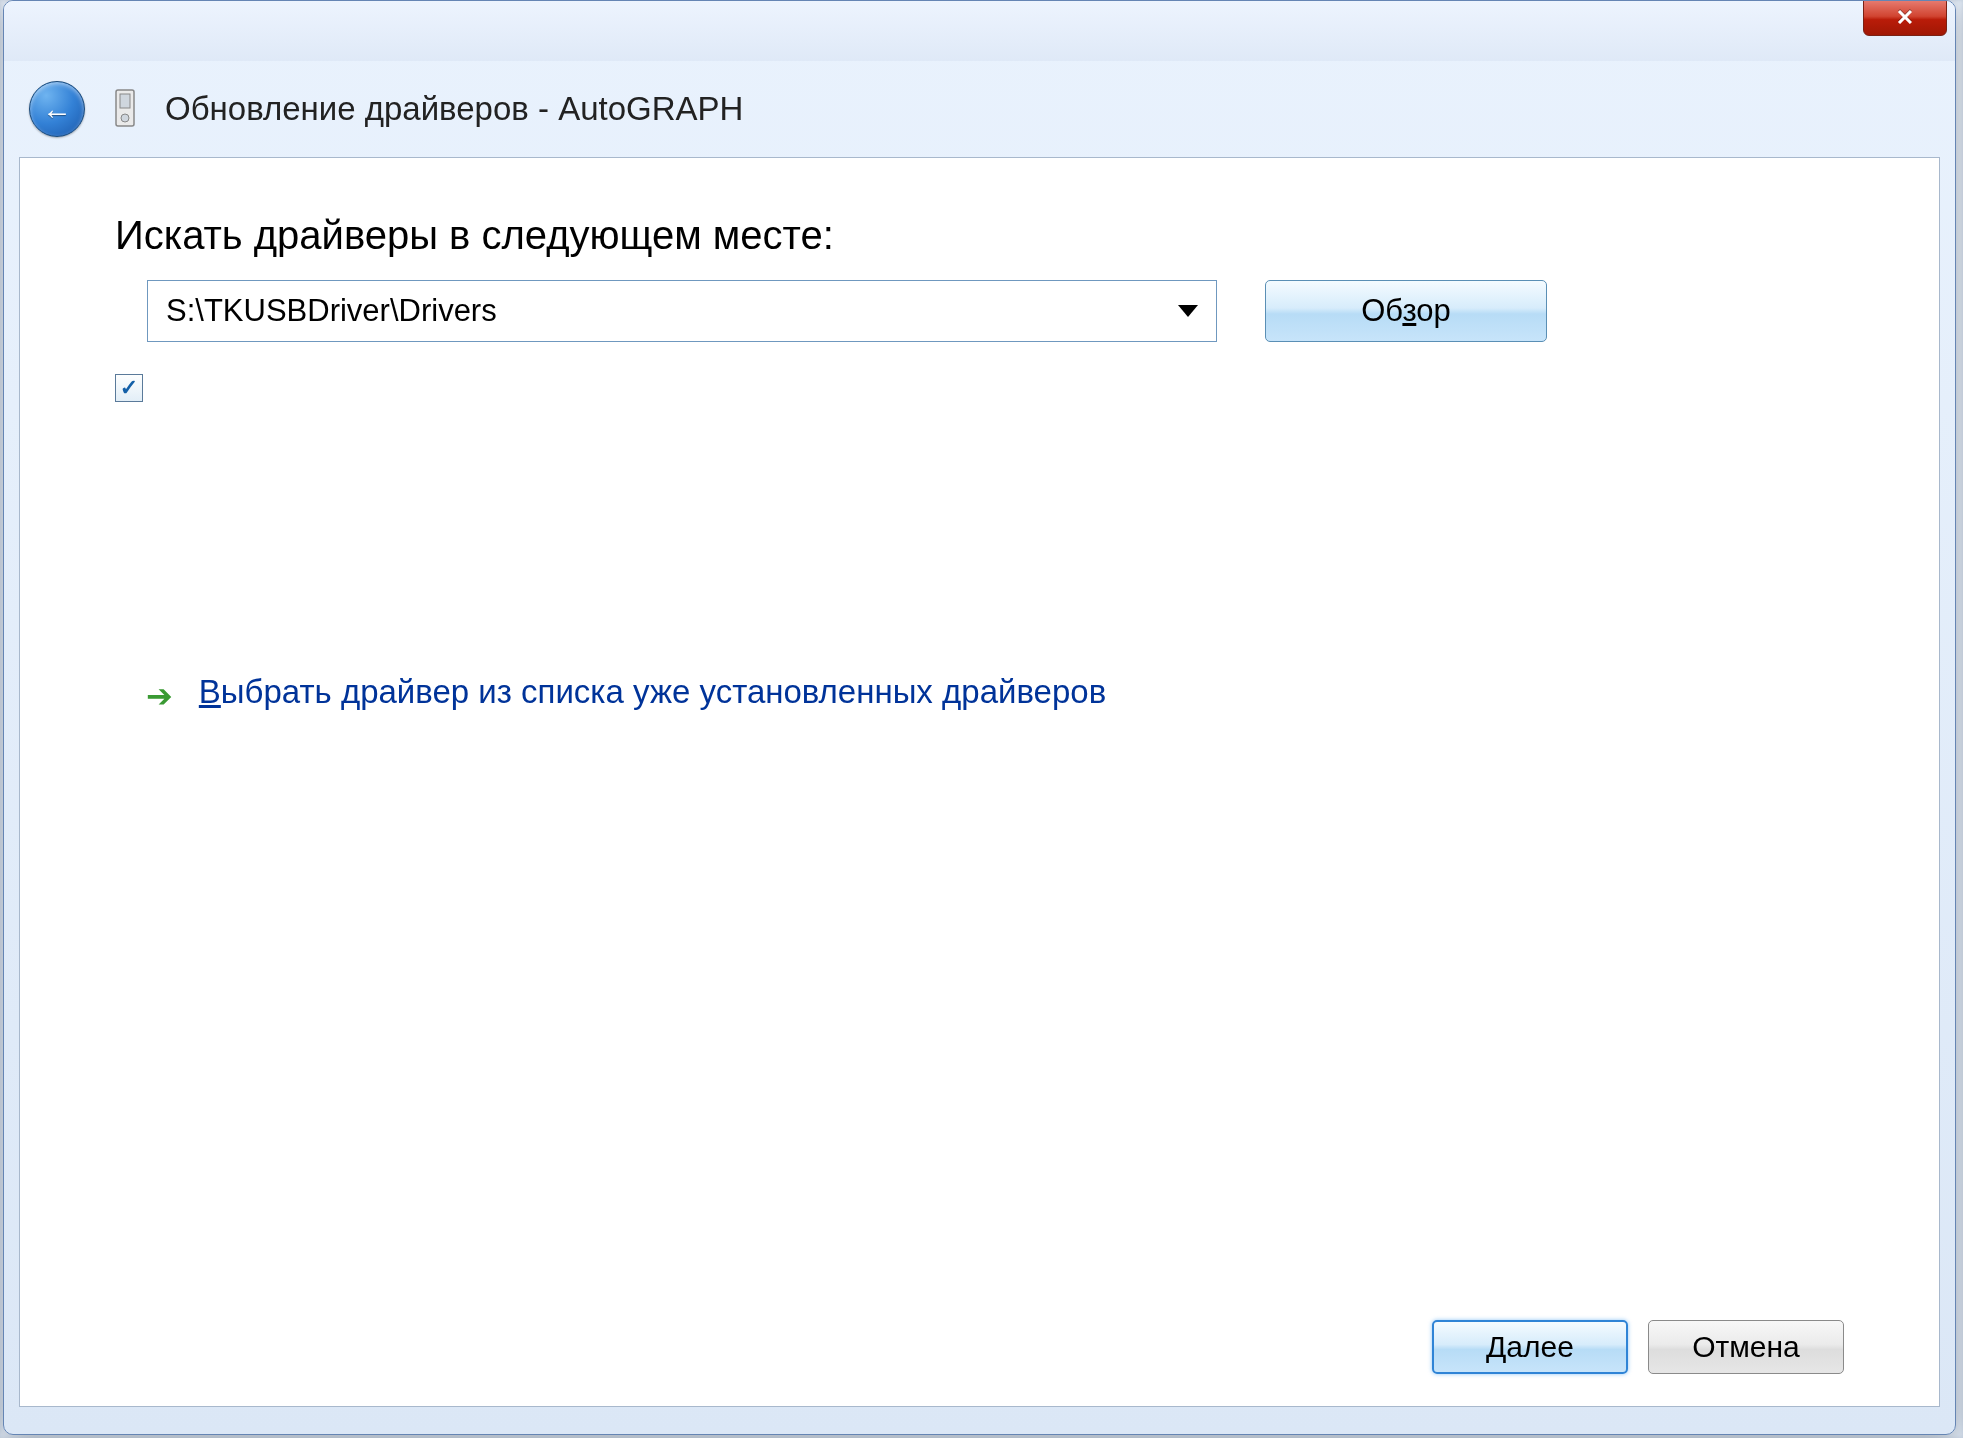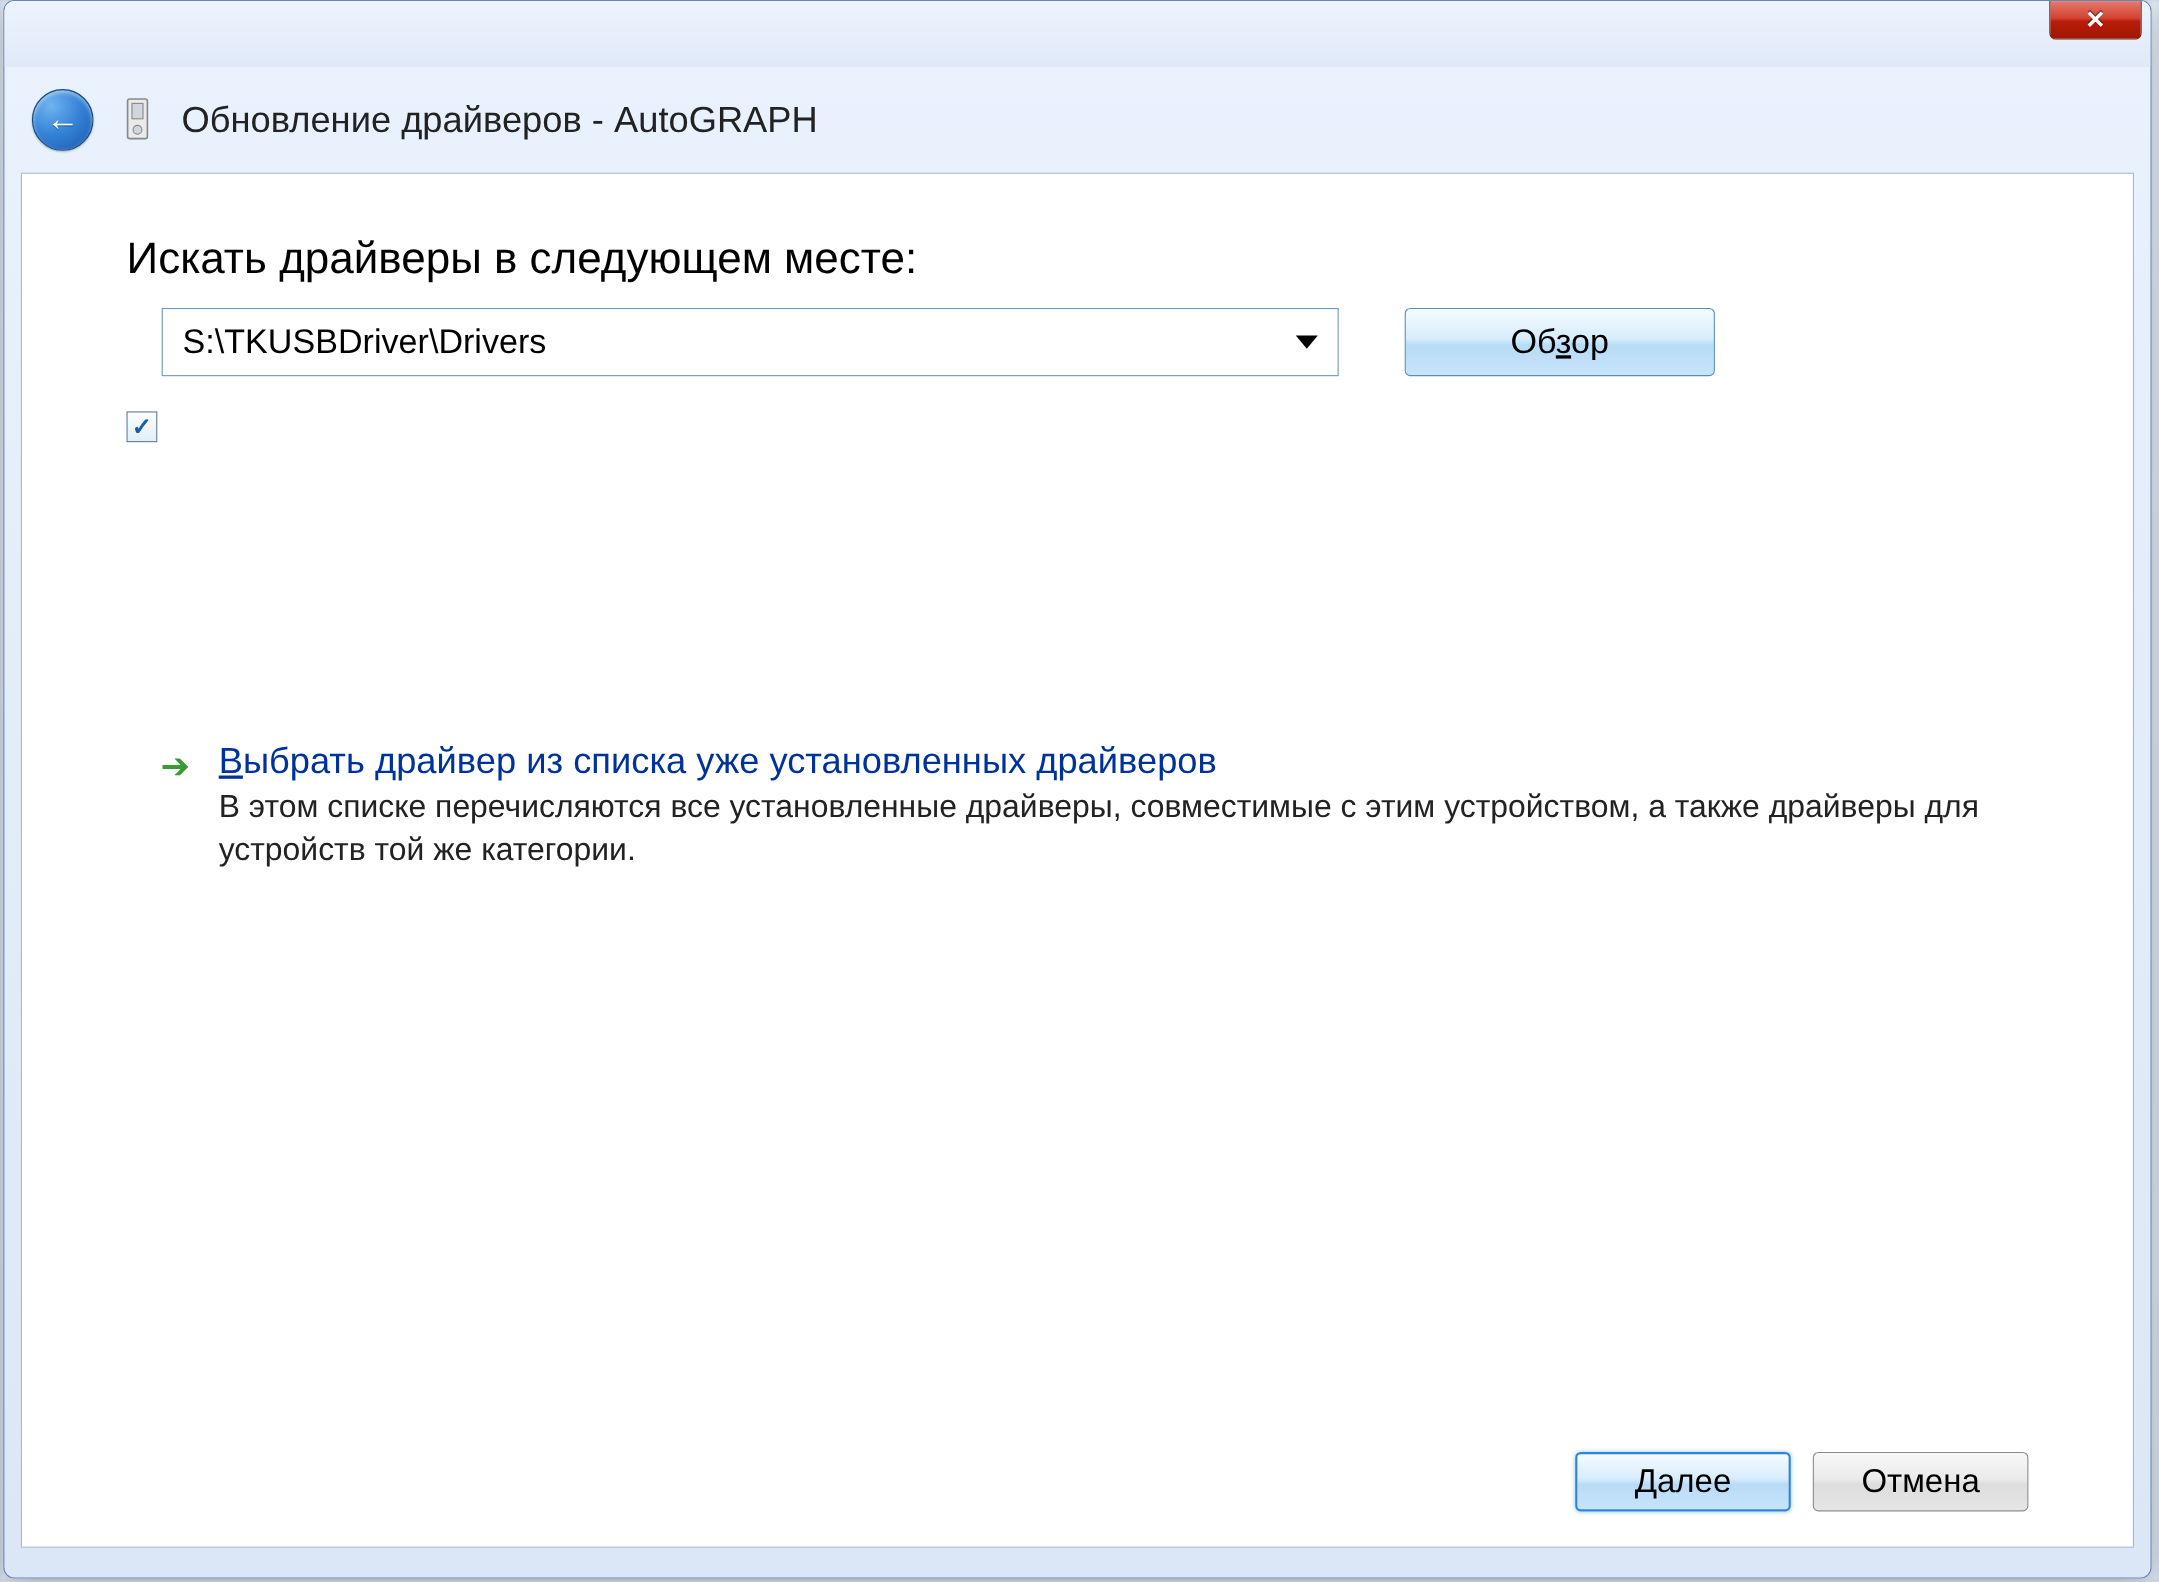--- a/index.html
+++ b/index.html
@@ -118,21 +118,21 @@
       margin-bottom: 90px;
     }
     .search-label {
       color: #000;
       font-size: 40px;
       font-weight: 400;
       margin-bottom: 22px;
     }
     .path-row {
       display: flex;
-      gap: 60px;
+      gap: 48px;
       align-items: center;
       margin-bottom: 32px;
       padding-left: 32px;
     }
     .combo {
       flex: 0 0 1070px;
       display: flex;
       align-items: center;
       justify-content: space-between;
       padding: 9px 18px;
@@ -286,21 +286,20 @@
           <span class="aero-check">✓</span>
         </span>
       </div>
 
       <div class="command-link">
         <span class="cmd-arrow">➔</span>
         <div class="cmd-text">
           <div class="cmd-title">
             <span class="underline">В</span><span>ыбрать драйвер из списка уже установленных драйверов</span>
           </div>
-          <div class="cmd-desc">В этом списке перечисляются все установленные драйверы, совместимые с этим устройством, а также драйверы для устройств той же категории.</div>
         </div>
       </div>
 
       <div class="footer">
         <button class="footer-btn btn-next">Далее</button>
         <button class="footer-btn btn-cancel">Отмена</button>
       </div>
     </div>
   </div>
 </div>

